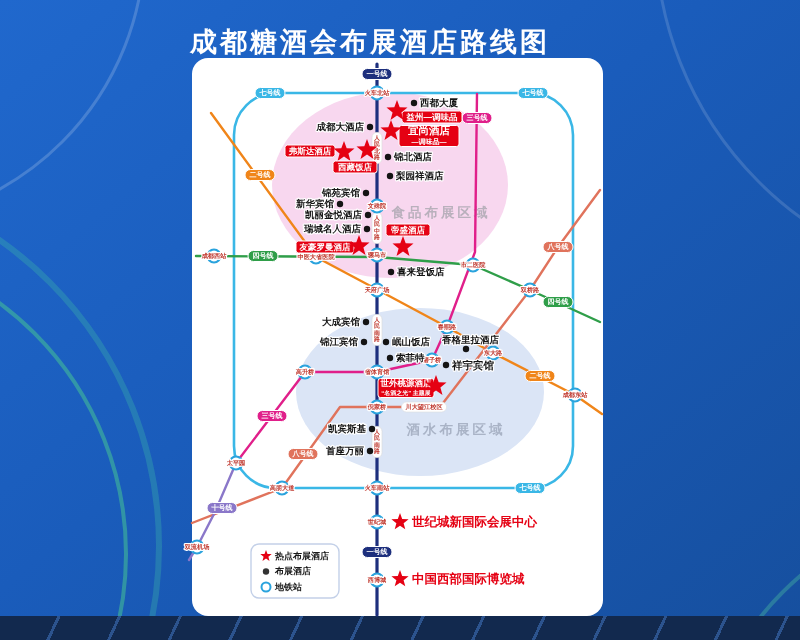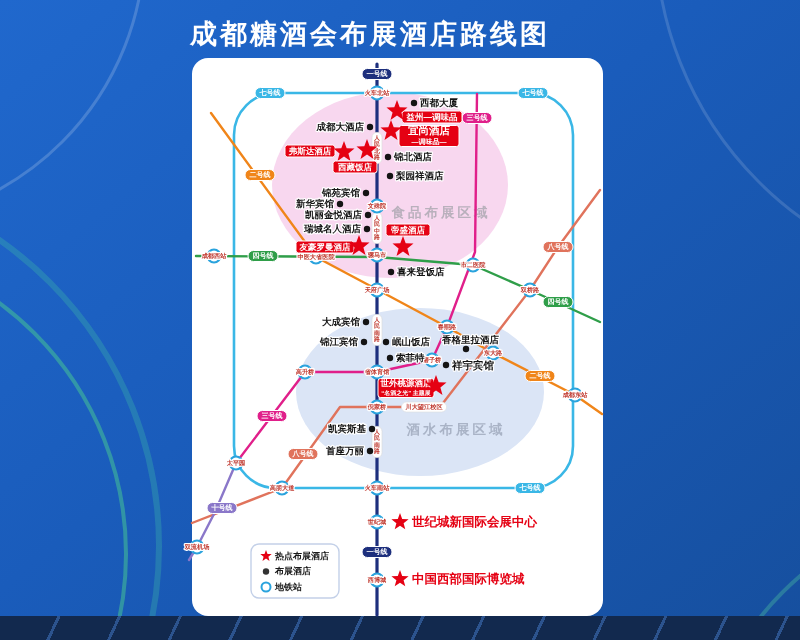--- a/index.html
+++ b/index.html
@@ -5,21 +5,21 @@
   html,body{margin:0;padding:0;background:#0d2647;}
   #app{position:relative;width:800px;height:640px;overflow:hidden;
        font-family:"Liberation Sans",sans-serif;
        background:linear-gradient(140deg,#2068cd 0%,#1a5cbb 45%,#164f9e 100%);}
   .deco{position:absolute;border-radius:50%;pointer-events:none;}
   .deco.green1{width:620px;height:620px;left:-500px;top:240px;border:4px solid rgba(70,195,150,.55);}
   .deco.green2{width:740px;height:740px;left:-590px;top:170px;border:6px solid rgba(60,180,170,.35);}
   .deco.white1{width:560px;height:560px;left:-420px;top:-340px;border:3px solid rgba(255,255,255,.18);}
   .deco.white2{width:700px;height:700px;right:-560px;top:-420px;border:3px solid rgba(255,255,255,.14);}
   .deco.green3{width:600px;height:600px;right:-500px;bottom:-470px;border:4px solid rgba(80,200,160,.35);}
-  #title{position:absolute;left:0;top:16px;width:740px;text-align:center;
+  #title{position:absolute;left:0;top:24px;width:740px;text-align:center;
          color:#ffffff;font-size:27px;font-weight:bold;letter-spacing:3px;}
   #footerband{position:absolute;left:0;top:616px;width:800px;height:24px;
       background:#12294e;
       background-image:repeating-linear-gradient(115deg,transparent 0 52px,rgba(70,125,205,.5) 52px 55px);}
   #mapsvg{position:absolute;left:0;top:0;}
 </style>
 </head>
 <body>
 <div id="app">
 

